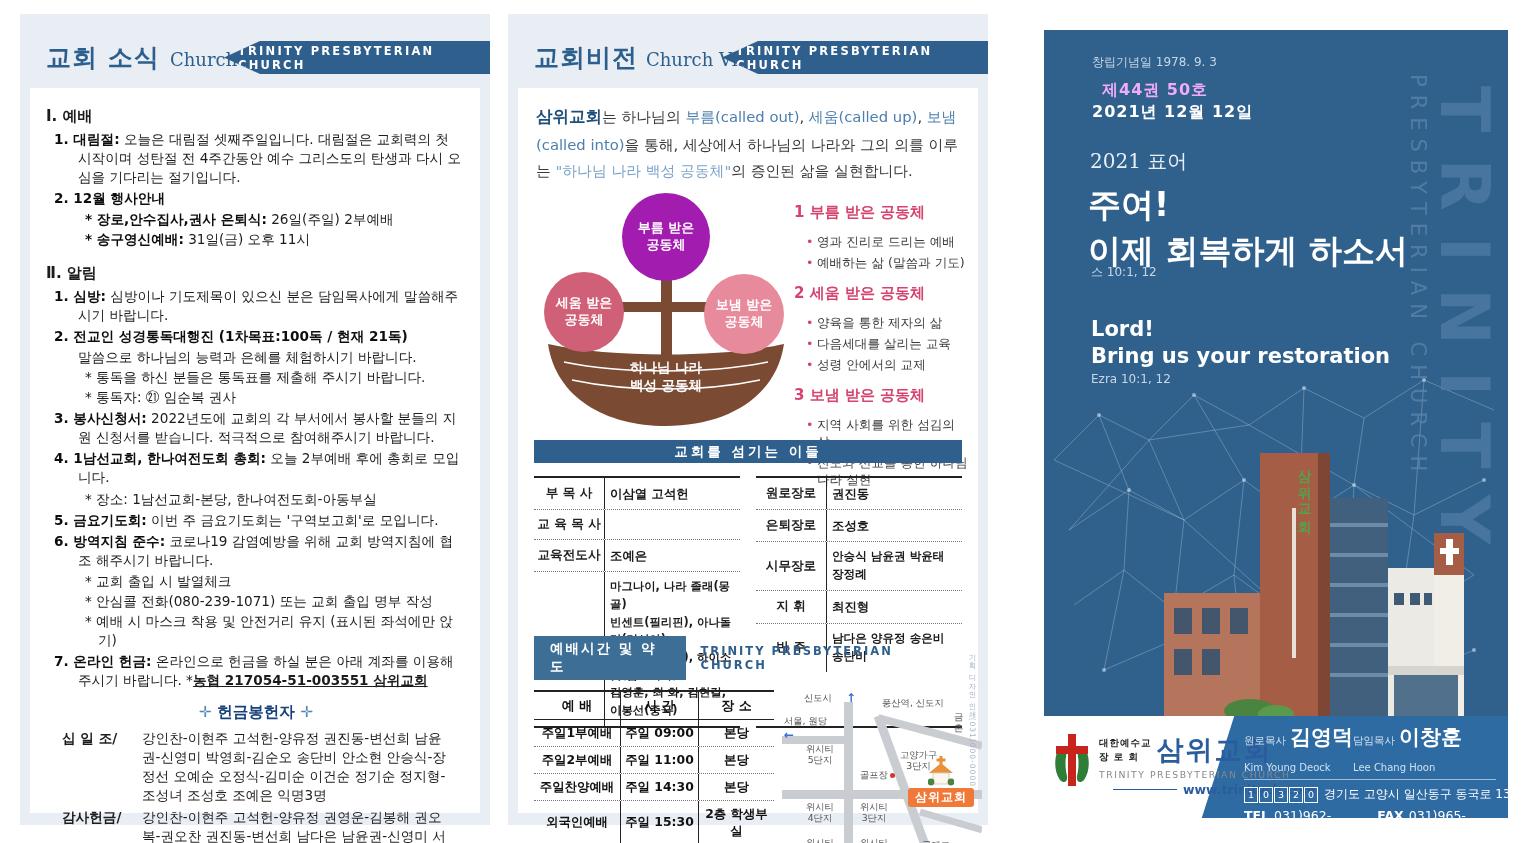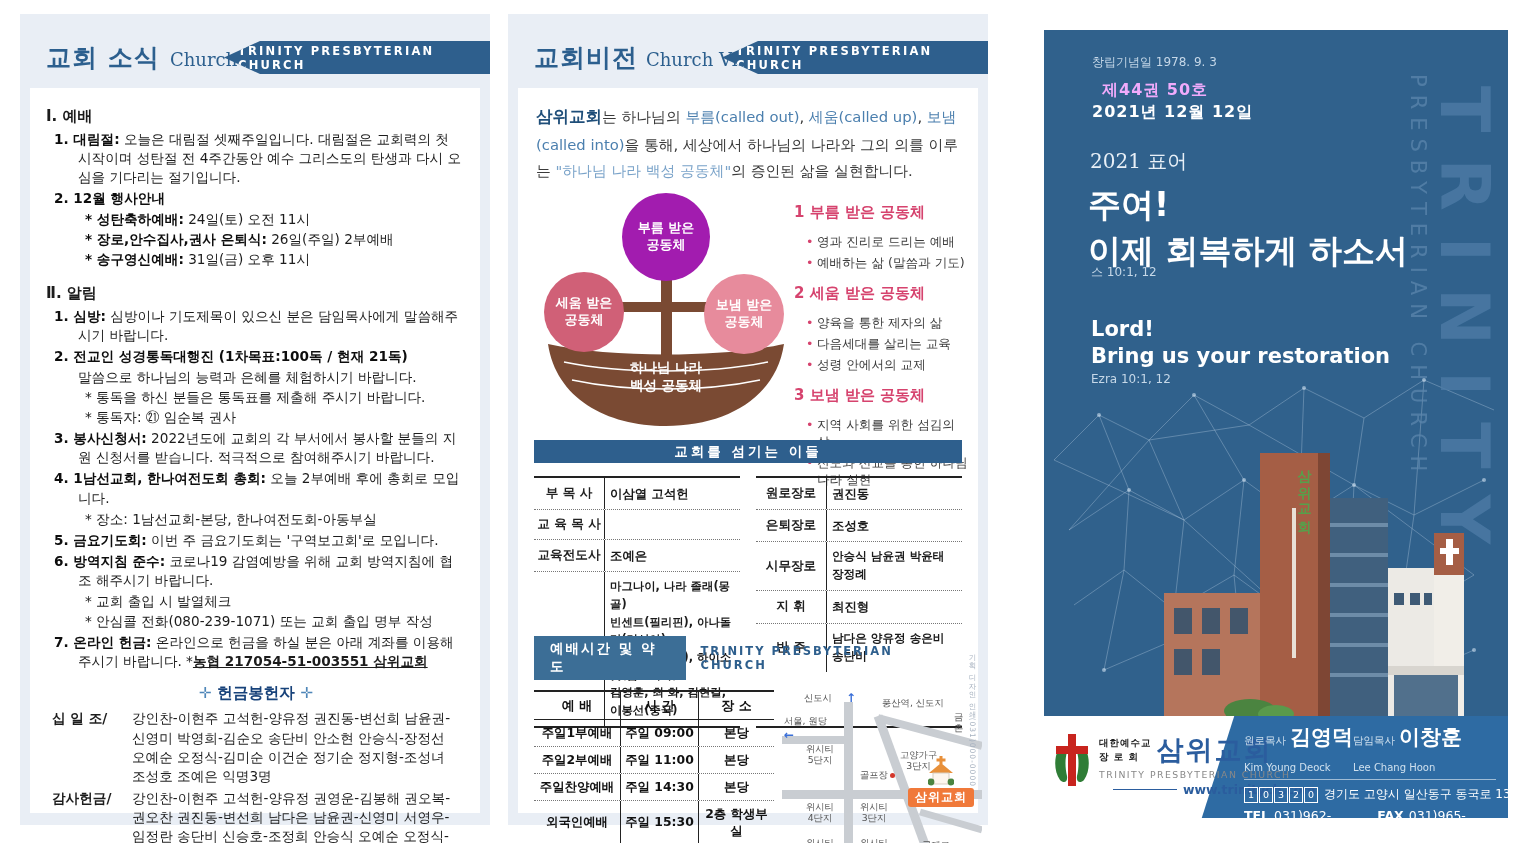--- a/index.html
+++ b/index.html
@@ -24,21 +24,21 @@
   
   .news{padding:10px 14px 0 16px;font-size:13.6px;line-height:1.40;color:#1c1c1c}
   .sec-h{font-size:15px;font-weight:bold;margin:8px 0 3px}
   .it{margin:2px 0;padding-left:32px;text-indent:-24px}
   .sub{margin:1px 0;padding-left:52px;text-indent:-13px}
   .cont{margin:1px 0;padding-left:32px}
   .it b,.sub b{color:#0d0d0d}
   .acct{font-weight:bold;text-decoration:underline}
   .off-title{text-align:center;font-weight:bold;font-size:15.5px;color:#17427a;margin:12px 0 5px}
   .off-cross{color:#4e86b8;font-weight:normal}
-  .off-row{padding-left:80px;text-indent:-80px;margin:2px 6px;line-height:1.42}
+  .off-row{padding-left:80px;text-indent:-80px;margin:2px 16px;line-height:1.42}
   .off-label{font-weight:bold;display:inline-block;width:80px;text-indent:0}
 
   
   .vision{margin:14px 18px 0;font-size:14.8px;line-height:1.8;color:#3a3a3a}
   .v-name{font-weight:bold;color:#1f4e79;font-size:16.5px}
   .v-blue{color:#4b7fae}
   .v-quote{color:#7aa3c9}
 
   
   .diagram{position:absolute;left:24px;top:104px;width:248px;height:236px}
@@ -136,37 +136,37 @@
 
 <div class="panel" id="panel-left">
   <div class="ph-ko">교회 소식</div>
   <div class="ph-en">Church News</div>
   <div class="banner">TRINITY PRESBYTERIAN CHURCH</div>
   <div class="inner">
     <div class="news">
       <div class="sec-h">Ⅰ. 예배</div>
       <p class="it"><b>1. 대림절:</b><span> 오늘은 대림절 셋째주일입니다. 대림절은 교회력의 첫 시작이며 성탄절 전 4주간동안 예수 그리스도의 탄생과 다시 오심을 기다리는 절기입니다.</span></p>
       <p class="it"><b>2. 12월 행사안내</b></p>
-      <p class="sub"><b>* 성탄축하예배:</b><span> 24일(토) 오전 11시</span></p>
       <p class="sub"><b>* 장로,안수집사,권사 은퇴식:</b><span> 26일(주일) 2부예배</span></p>
       <p class="sub"><b>* 송구영신예배:</b><span> 31일(금) 오후 11시</span></p>
 
       <div class="sec-h" style="margin-top:14px">Ⅱ. 알림</div>
       <p class="it"><b>1. 심방:</b><span> 심방이나 기도제목이 있으신 분은 담임목사에게 말씀해주시기 바랍니다.</span></p>
       <p class="it"><b>2. 전교인 성경통독대행진 (1차목표:100독 / 현재 21독)</b></p>
       <p class="cont">말씀으로 하나님의 능력과 은혜를 체험하시기 바랍니다.</p>
       <p class="sub">* 통독을 하신 분들은 통독표를 제출해 주시기 바랍니다.</p>
       <p class="sub">* 통독자: ㉑ 임순복 권사</p>
       <p class="it"><b>3. 봉사신청서:</b><span> 2022년도에 교회의 각 부서에서 봉사할 분들의 지원 신청서를 받습니다. 적극적으로 참여해주시기 바랍니다.</span></p>
       <p class="it"><b>4. 1남선교회, 한나여전도회 총회:</b><span> 오늘 2부예배 후에 총회로 모입니다.</span></p>
       <p class="sub">* 장소: 1남선교회-본당, 한나여전도회-아동부실</p>
       <p class="it"><b>5. 금요기도회:</b><span> 이번 주 금요기도회는 '구역보고회'로 모입니다.</span></p>
       <p class="it"><b>6. 방역지침 준수:</b><span> 코로나19 감염예방을 위해 교회 방역지침에 협조 해주시기 바랍니다.</span></p>
       <p class="sub">* 교회 출입 시 발열체크</p>
       <p class="sub">* 안심콜 전화(080-239-1071) 또는 교회 출입 명부 작성</p>
+      <p class="sub">* 예배 시 마스크 착용 및 안전거리 유지 (표시된 좌석에만 앉기)</p>
       <p class="it"><b>7. 온라인 헌금:</b><span> 온라인으로  헌금을 하실 분은 아래 계좌를 이용해 주시기 바랍니다.  *</span><span class="acct">농협 217054-51-003551 삼위교회</span></p>
 
       <div class="off-title">
         <span class="off-cross">✛</span>
         <span>헌금봉헌자</span>
         <span class="off-cross">✛</span>
       </div>
       <p class="off-row"><span class="off-label">십 일 조/</span><span>강인찬-이현주 고석헌-양유정 권진동-변선희 남윤권-신영미 박영희-김순오 송단비 안소현 안승식-장정선 오예순 오정식-김미순 이건순 정기순 정지형-조성녀 조성호 조예은 익명3명</span></p>
       <p class="off-row"><span class="off-label">감사헌금/</span><span>강인찬-이현주 고석헌-양유정 권영운-김봉해 권오복-권오찬 권진동-변선희 남다은 남윤권-신영미 서영우-임정란 송단비 신승호-조정희 안승식 오예순 오정식-김미순 이제우-이제유 이종관-채미경 이창훈-안신우 이창희 정분남 정지형-조성녀 최안춘 홍한덕</span></p>
 

